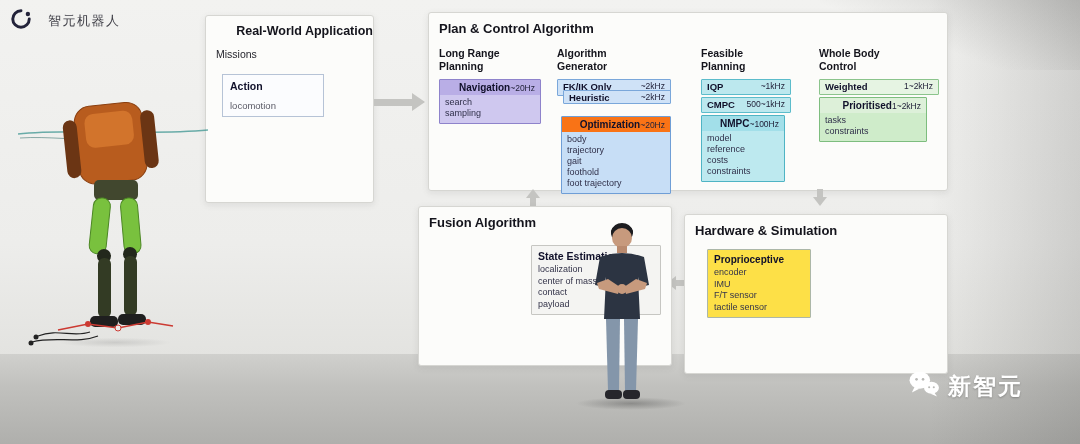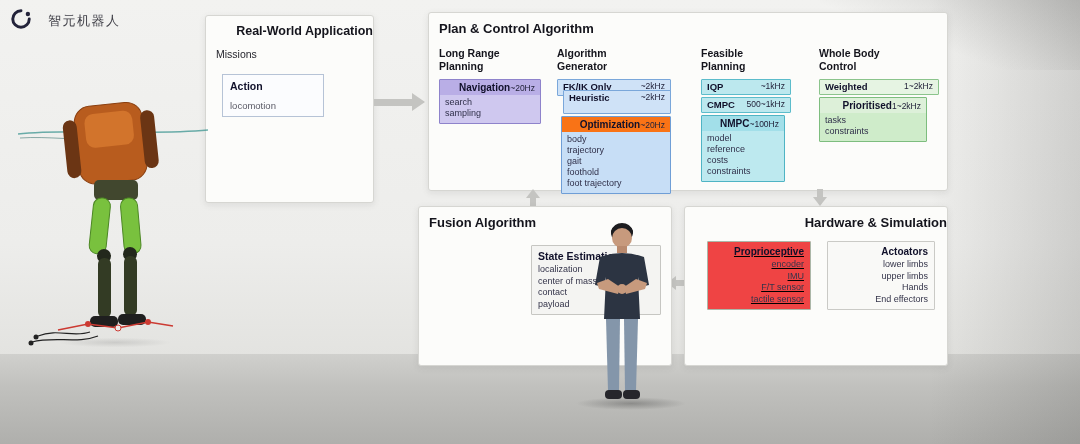--- a/index.html
+++ b/index.html
@@ -42,21 +42,21 @@
   .box-cyan .subbox-head{background:#a2dfe9;}
   .row-green{background:#e6f4e3;border-color:#8bc48c;}
   .box-green{background:#cfecca;border-color:#7dbd7e;}
   .box-green .subbox-head{background:#ddf0d9;}
 
   .info-box{position:absolute;border:1px solid;box-sizing:border-box;padding:4px 6px;border-radius:1px;}
   .info-title{font-weight:bold;font-size:10.5px;color:#10102a;margin:0 0 2px;}
   .info-items{list-style:none;margin:0;padding:0;font-size:9px;line-height:1.28;color:#34344a;}
   .box-mapping{background:#e6e6e3;border-color:#b2b2ae;}
   .box-state{background:#f4f4f2;border-color:#c6c6c2;}
-  .box-prop{background:#ef4444;border-color:#acb7a8;text-decoration:underline;}
+  .box-prop{background:#fde047;border-color:#acb7a8;}
   .box-act{background:#f9f9f7;border-color:#cacac6;}
   .box-ext{background:#dfeae6;border-color:#a3c2b6;}
 
   .missions{position:absolute;left:10px;top:32px;font-size:10.5px;color:#26262e;}
   .action-box{position:absolute;left:16px;top:58px;width:102px;border:1px solid #b6c3d6;
     background:#fbfcfe;padding:5px 7px;box-sizing:border-box;}
   .action-title{font-weight:bold;font-size:10.5px;color:#10102a;}
   .action-items{list-style:none;margin:8px 0 0;padding:0;font-size:9.5px;color:#5a5a66;}
 
   .arrow{position:absolute;display:flex;align-items:center;}
@@ -163,21 +163,21 @@
       <ul class="items">
         <li>search</li>
         <li>sampling</li>
       </ul>
     </div>
 
     <div class="rate-row row-blue" style="left:128px;top:66px;width:114px;height:17px;">
       <span class="lbl">FK/IK Only</span>
       <span class="rate">~2kHz</span>
     </div>
-    <div class="rate-row row-blue" style="left:134px;top:77px;width:108px;height:24px;">
+    <div class="rate-row row-blue" style="left:134px;top:77px;width:108px;height:14px;">
       <span class="lbl">Heuristic</span>
       <span class="rate">~2kHz</span>
     </div>
     <div class="subbox box-blue" style="left:132px;top:103px;width:110px;">
       <div class="subbox-head">
         <span class="lbl">Optimization</span>
         <span class="rate">~20Hz</span>
       </div>
       <ul class="items">
         <li>body</li>
@@ -244,38 +244,29 @@
       <div class="info-title">State Estimation</div>
       <ul class="info-items">
         <li>localization</li>
         <li>center of mass</li>
         <li>contact</li>
         <li>payload</li>
       </ul>
     </div>
   </div>
 
-  <div class="panel" style="left:684px;top:206px;width:262px;height:158px;text-align:right;">
+  <div class="panel" style="left:684px;top:214px;width:262px;height:158px;">
     <div class="panel-title">Hardware &amp; Simulation</div>
     <div class="info-box box-prop" style="left:22px;top:34px;width:104px;">
       <div class="info-title" style="font-size:10px;">Proprioceptive</div>
       <ul class="info-items">
         <li>encoder</li>
         <li>IMU</li>
         <li>F/T sensor</li>
         <li>tactile sensor</li>
-      </ul>
-    </div>
-    <div class="info-box box-act" style="left:142px;top:34px;width:108px;">
-      <div class="info-title" style="font-size:10px;">Actoators</div>
-      <ul class="info-items">
-        <li>lower limbs</li>
-        <li>upper limbs</li>
-        <li>Hands</li>
-        <li>End effectors</li>
       </ul>
     </div>
   </div>
 
   <div class="person-shadow"></div>
   <div class="person">
     <svg width="112" height="192" viewBox="0 0 112 192">
       <ellipse cx="56" cy="12" rx="11" ry="9" fill="#1d1d20"></ellipse>
       <circle cx="56" cy="17" r="10" fill="#c79a7d"></circle>
       <path d="M45,14 q2,-8 11,-8 q9,0 11,8 l0,-4 q-3,-8 -11,-8 q-8,0 -11,8 z" fill="#1d1d20"></path>
@@ -284,13 +275,28 @@
       <path d="M31,62 L42,58 L54,66 L52,73 L33,68 Z" fill="#c79a7d"></path>
       <path d="M81,62 L70,58 L58,66 L60,73 L79,68 Z" fill="#c79a7d"></path>
       <circle cx="56" cy="68" r="5" fill="#c79a7d"></circle>
       <path d="M40,98 L54,98 L53,170 L42,170 Z" fill="#8496aa"></path>
       <path d="M58,98 L72,98 L70,170 L59,170 Z" fill="#8496aa"></path>
       <rect x="39" y="169" width="17" height="9" rx="4" fill="#26262b"></rect>
       <rect x="57" y="169" width="17" height="9" rx="4" fill="#26262b"></rect>
     </svg>
   </div>
 
+  <div class="watermark">
+    <span>
+      <svg width="32" height="28" viewBox="0 0 34 30">
+        <ellipse cx="12.5" cy="11" rx="11" ry="9" fill="#ffffff"></ellipse>
+        <path d="M7,18 L4,24 L12,20 Z" fill="#ffffff"></path>
+        <ellipse cx="25" cy="19" rx="8" ry="6.5" fill="#ffffff"></ellipse>
+        <path d="M28,24 L31,28.5 L24,25.5 Z" fill="#ffffff"></path>
+        <circle cx="9" cy="10" r="1.4" fill="#b8b8b5"></circle>
+        <circle cx="16" cy="10" r="1.4" fill="#b8b8b5"></circle>
+        <circle cx="22.5" cy="18.5" r="1.1" fill="#b8b8b5"></circle>
+        <circle cx="27.5" cy="18.5" r="1.1" fill="#b8b8b5"></circle>
+      </svg>
+    </span>
+    <span class="watermark-text">新智元</span>
+  </div>
 </div>
 
 </body></html>

